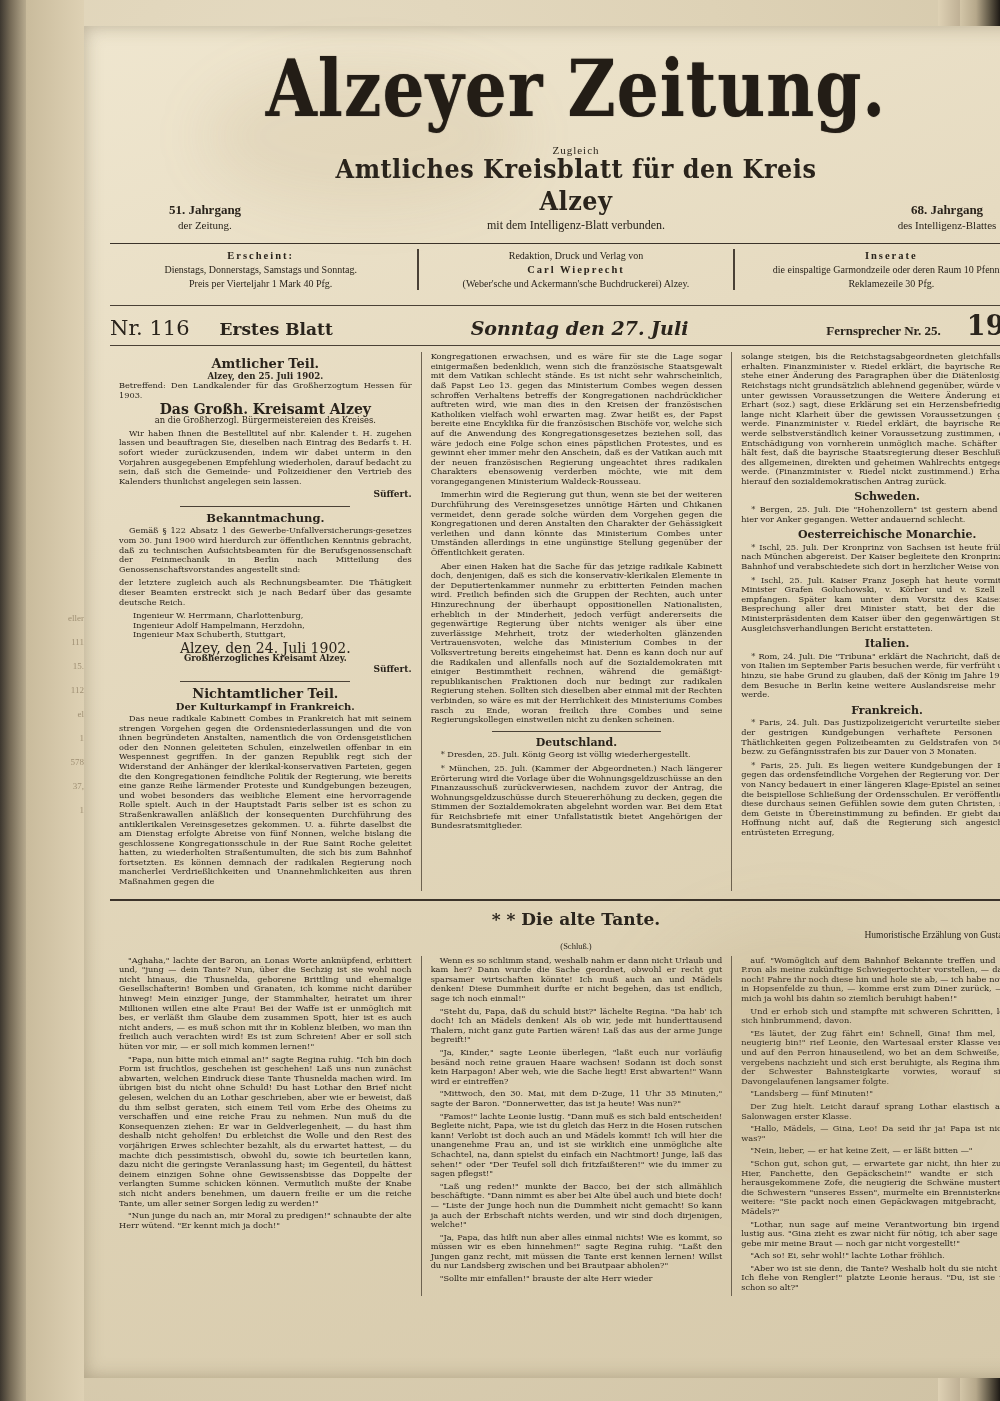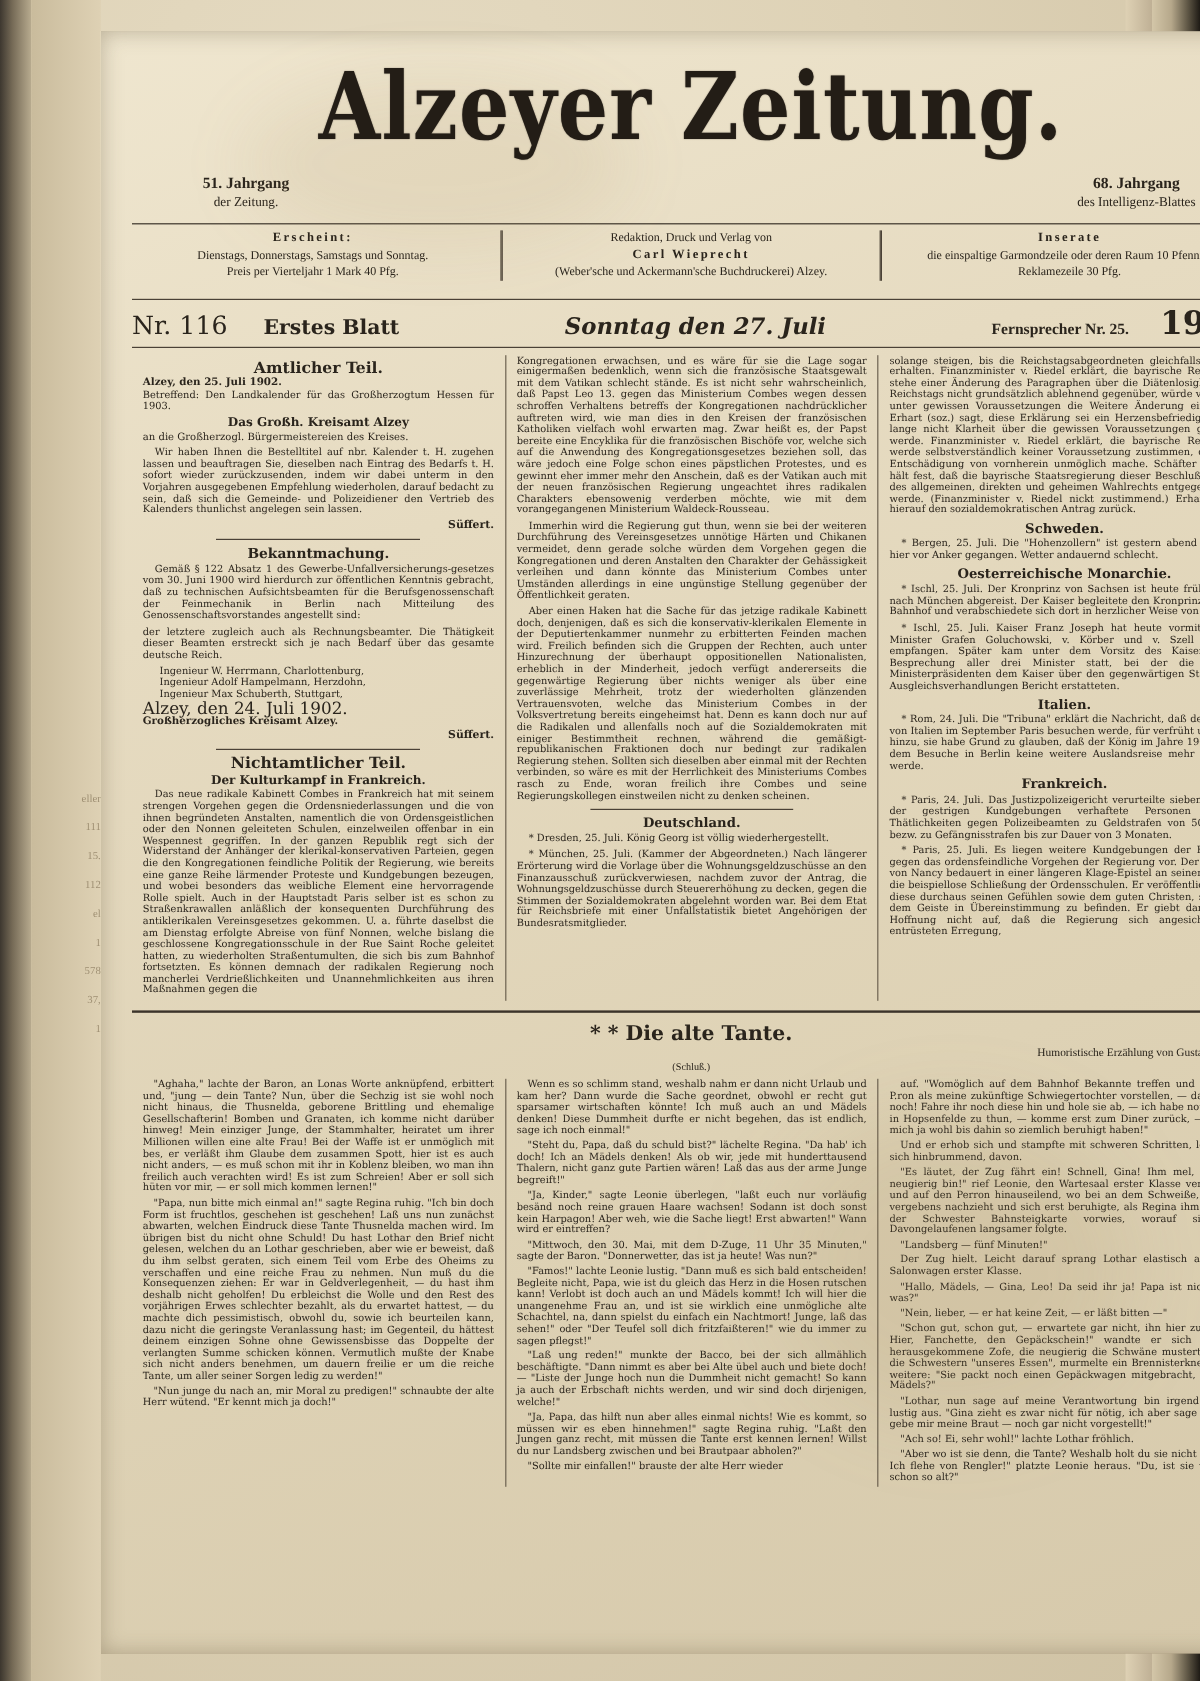--- a/index.html
+++ b/index.html
@@ -37,21 +37,21 @@
   #page{
     position:absolute;left:84px;top:26px;width:984px;height:1352px;
     background:linear-gradient(160deg,#efe6cf 0%,#e6dbc1 30%,#ded2b5 65%,#d6c9ab 100%);
     box-shadow:0 0 18px rgba(90,74,48,.35) inset;
     color:#2a241c;
   }
   
   .stain{position:absolute;border-radius:50%;pointer-events:none;}
   
   #bleed{
-    position:absolute;left:0;top:659px;width:84px;height:700px;
+    position:absolute;left:0;top:612px;width:84px;height:700px;
     font-size:9px;line-height:13px;color:#8a7a5e;opacity:.75;
     font-family:"Liberation Serif",serif;text-align:right;padding-right:4px;
   }
   #bleed div{margin-bottom:11px;}
 
   
   .masthead{text-align:center;padding-top:24px;}
   .paper-title{
     font-family:"DejaVu Serif", serif;
     font-weight:bold;
@@ -105,21 +105,21 @@
     font-size:8.2px;line-height:9.6px;text-align:justify;
     hyphens:auto;
   }
   .col + .col{border-left:1px solid #6d6250;}
   .sechead{
     text-align:center;font-family:"DejaVu Serif",serif;font-weight:bold;
     font-size:13px;margin:7px 0 3px 0;
   }
   .sechead.sm{font-size:11.5px;}
   .subhead{text-align:center;font-weight:bold;font-size:9px;margin:4px 0 2px;}
-  .centerline{}
+  .centerline{text-align:center;}
   .sig{text-align:right;font-weight:bold;font-size:9px;margin-top:2px;}
   .p{margin:0 0 4px 0;text-indent:10px;}
   .p.noind{text-indent:0;}
   .hr-short{border:0;border-top:1px solid #4a4136;width:58%;margin:6px auto;}
   .country{text-align:center;font-family:"DejaVu Serif",serif;font-weight:bold;font-size:11px;margin:6px 0 3px;}
 
   
   #feuil-rule{border:0;border-top:2px solid #3b332a;margin:8px 26px 0 26px;}
   .feuil-title{
     text-align:center;font-family:"DejaVu Serif",serif;font-weight:bold;
@@ -159,20 +159,25 @@
     <div class="stain" style="left:560px;top:900px;width:300px;height:260px;background:rgba(150,120,70,.12);filter:blur(34px);"></div>
 
     <div class="masthead">
       <div class="paper-title">Alzeyer Zeitung.</div>
 
       <div class="sub-row">
         <div class="sub-left">
           <div>51. Jahrgang</div>
           <div class="small">der Zeitung.</div>
         </div>
+        <div class="sub-mid">
+          <div class="zugleich">Zugleich</div>
+          <div class="amtliches">Amtliches Kreisblatt für den Kreis Alzey</div>
+          <div class="mitdem">mit dem Intelligenz-Blatt verbunden.</div>
+        </div>
         <div class="sub-right">
           <div>68. Jahrgang</div>
           <div class="small">des Intelligenz-Blattes</div>
         </div>
       </div>
 
       <hr class="rule">
 
       <div class="info-row">
         <div class="info-col">
@@ -209,21 +214,21 @@
       </div>
       <hr class="rule thin" style="margin-top:2px;">
     </div>
 
     <div class="cols">
 
       <div class="col fraktur">
         <div class="sechead">Amtlicher Teil.</div>
         <div class="centerline" style="font-weight:bold;font-size:8.6px;">Alzey, den 25. Juli 1902.</div>
         <p class="p noind">Betreffend: Den Landkalender für das Großherzogtum Hessen für 1903.</p>
-        <div class="subhead" style="font-size:10px;">Das Großh. Kreisamt Alzey</div>
+        <div class="subhead" style="font-size:14px;">Das Großh. Kreisamt Alzey</div>
         <div class="centerline" style="font-size:8.4px;margin-bottom:3px;">an die Großherzogl. Bürgermeistereien des Kreises.</div>
         <p class="p">Wir haben Ihnen die Bestelltitel auf nbr. Kalender t. H. zugehen lassen und beauftragen Sie, dieselben nach Eintrag des Bedarfs t. H. sofort wieder zurückzusenden, indem wir dabei unterm in den Vorjahren ausgegebenen Empfehlung wiederholen, darauf bedacht zu sein, daß sich die Gemeinde- und Polizeidiener den Vertrieb des Kalenders thunlichst angelegen sein lassen.</p>
         <div class="sig">Süffert.</div>
         <hr class="hr-short">
 
         <div class="sechead sm">Bekanntmachung.</div>
         <p class="p">Gemäß § 122 Absatz 1 des Gewerbe-Unfallversicherungs-gesetzes vom 30. Juni 1900 wird hierdurch zur öffentlichen Kenntnis gebracht, daß zu technischen Aufsichtsbeamten für die Berufsgenossenschaft der Feinmechanik in Berlin nach Mitteilung des Genossenschaftsvorstandes angestellt sind:</p>
         <p class="p noind">der letztere zugleich auch als Rechnungsbeamter. Die Thätigkeit dieser Beamten erstreckt sich je nach Bedarf über das gesamte deutsche Reich.</p>
         <p class="p noind" style="white-space:pre-line;text-align:left;padding-left:14px;">Ingenieur W. Herrmann, Charlottenburg,
 Ingenieur Adolf Hampelmann, Herzdohn,

